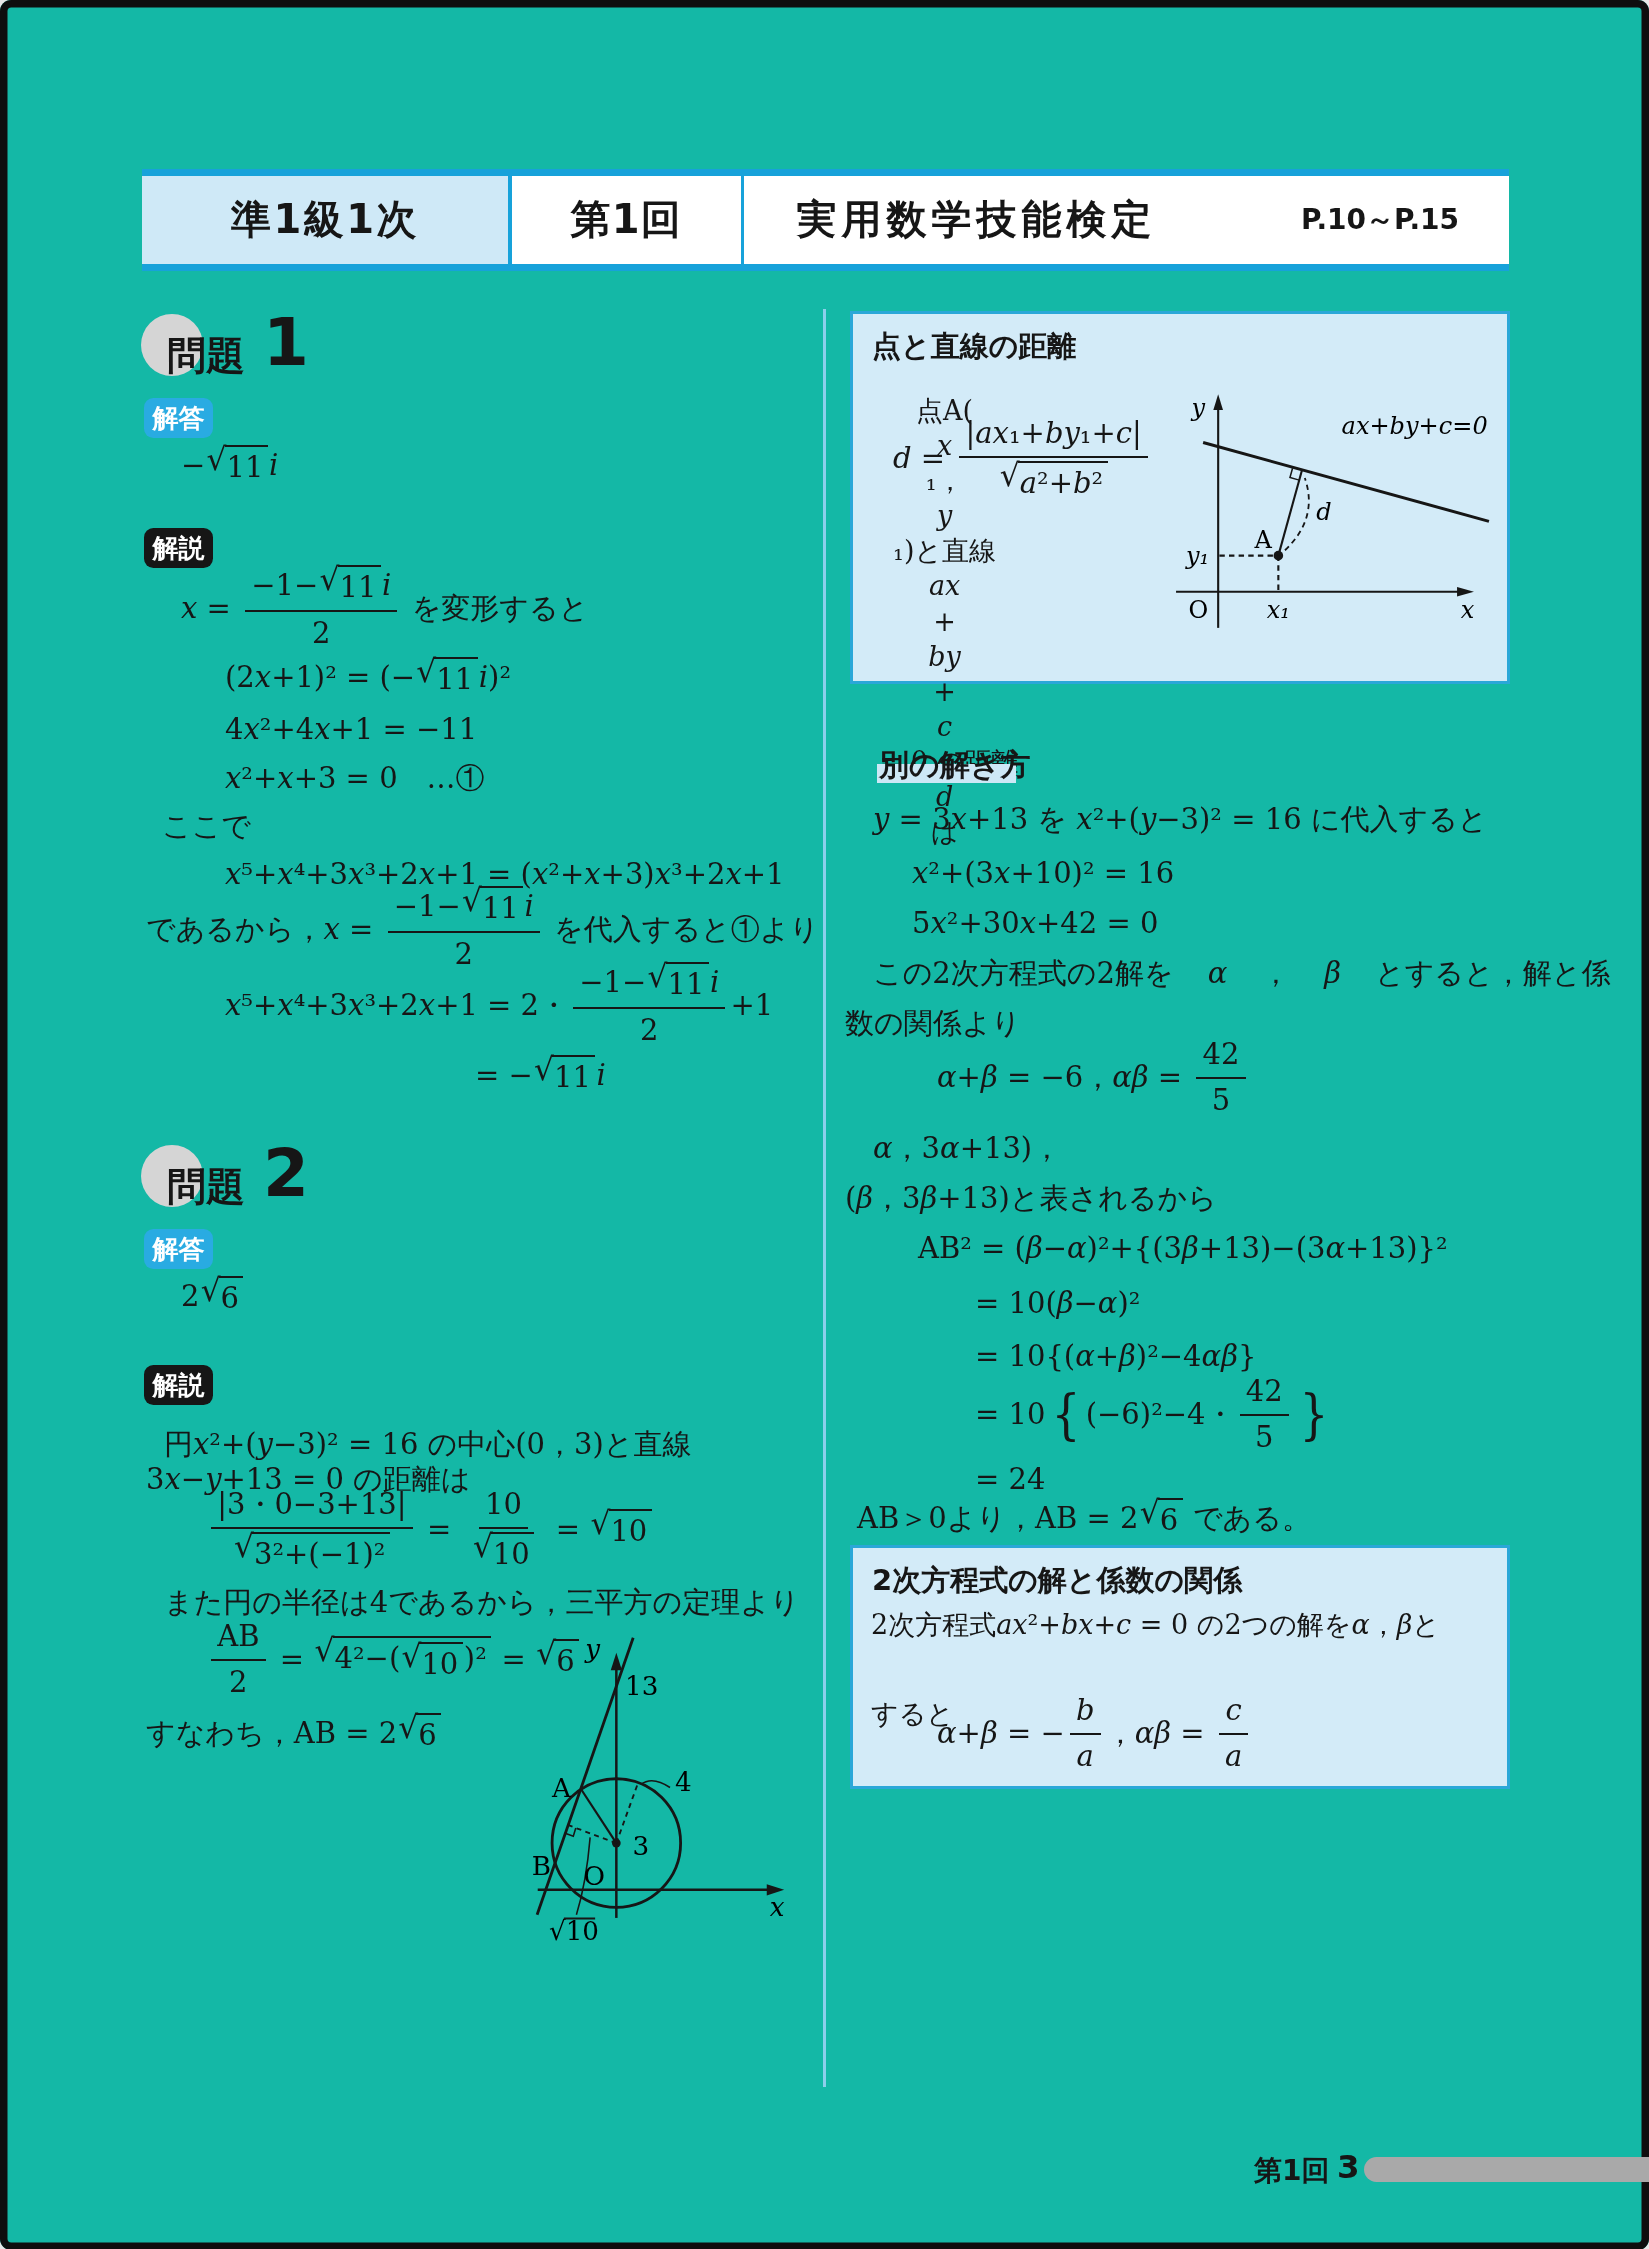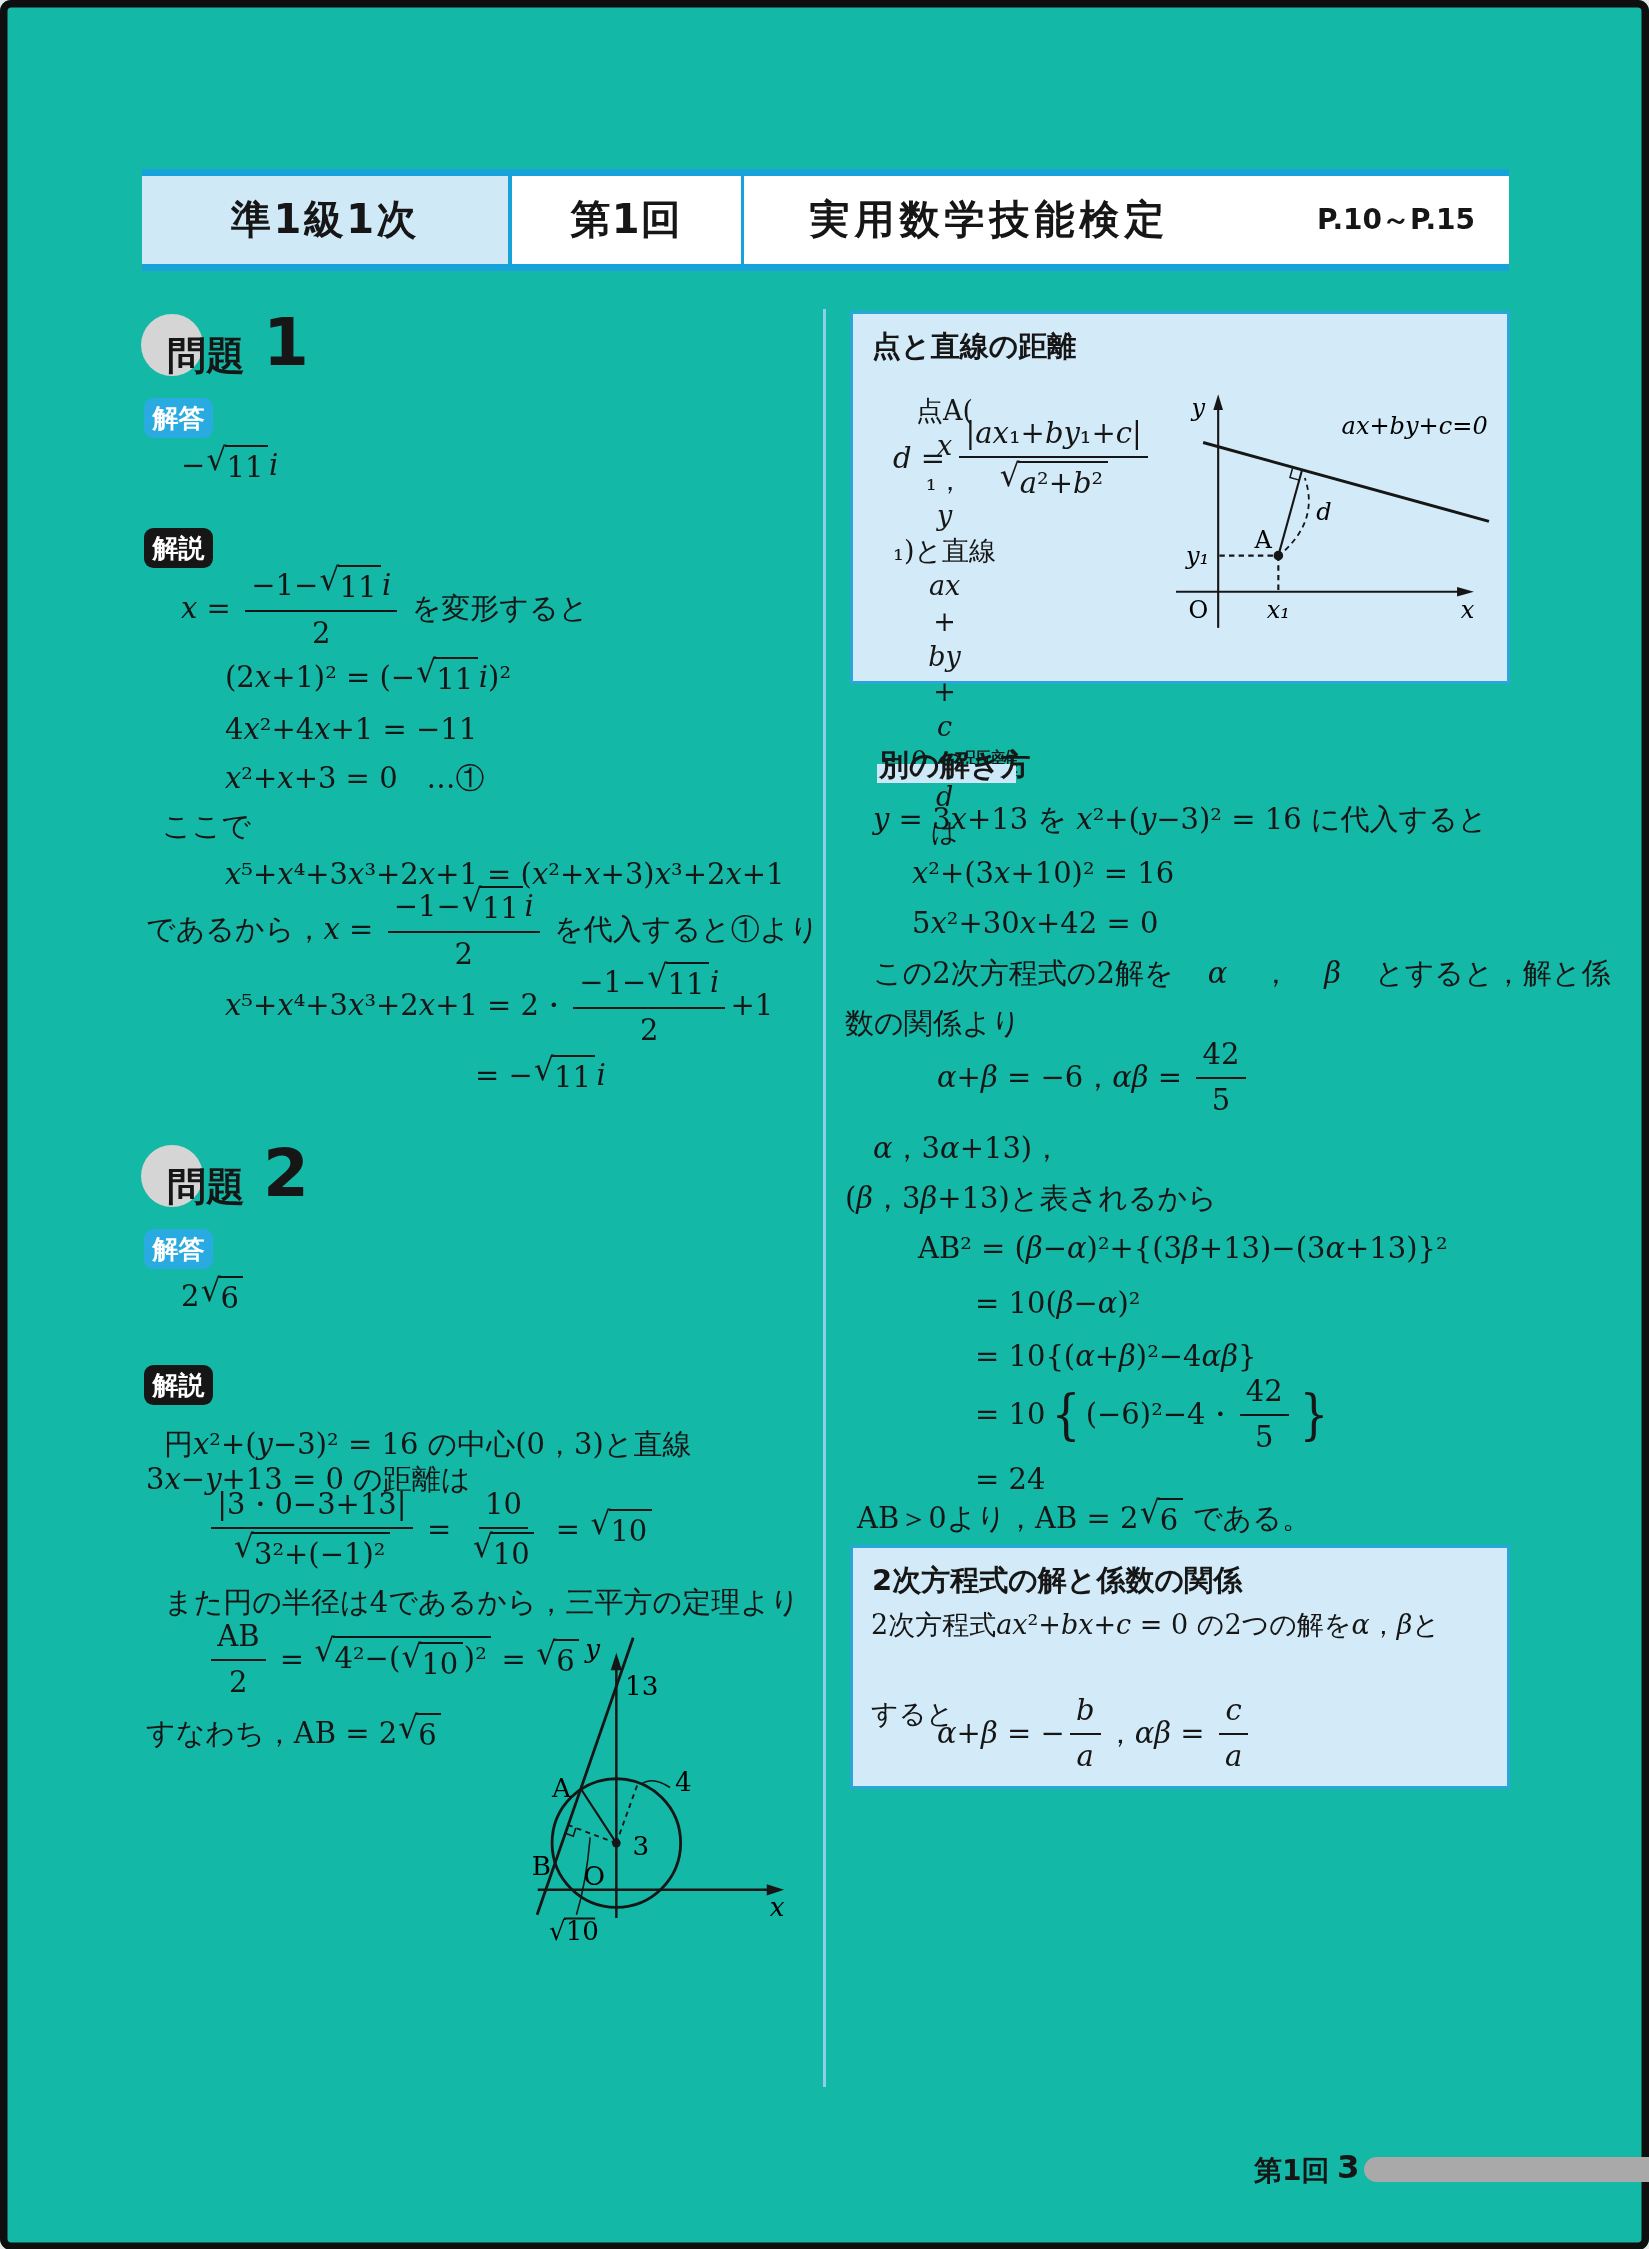--- a/index.html
+++ b/index.html
@@ -9,22 +9,22 @@
     font-family:"DejaVu Serif","Liberation Serif",serif;color:#161616;
   }
   
   .hdr{position:absolute;left:142px;top:169px;width:1367px;}
   .hdr-bar{height:6.9px;background:#17a2da;}
   .hdr-mid{display:flex;height:88px;align-items:stretch;}
   .hdr-cell{display:flex;align-items:center;font-family:"DejaVu Sans","Liberation Sans",sans-serif;font-weight:bold;}
   .hdr-sep{width:3.7px;background:#17a2da;}
   .hc1{width:366px;background:#cfe9f7;justify-content:center;font-size:40px;letter-spacing:2.5px;}
   .hc2{width:229px;background:#fff;justify-content:center;font-size:40px;letter-spacing:1.2px;}
-  .hc3{flex:1;background:#fff;font-size:40px;letter-spacing:5px;padding-left:65px;}
-  .hc3 .pages{margin-left:auto;margin-right:34px;font-size:28px;letter-spacing:0;font-weight:600;}
+  .hc3{flex:1;background:#fff;font-size:40px;letter-spacing:5px;padding-left:52px;}
+  .hc3 .pages{margin-left:auto;margin-right:50px;font-size:28px;letter-spacing:0;font-weight:600;}
   
   .phead{position:absolute;}
   .pellipse{position:absolute;left:0;top:0;width:62px;height:62px;border-radius:50%;background:#d5d5d5;}
   .plabel{position:absolute;left:26px;top:15px;font-family:"DejaVu Sans","Liberation Sans",sans-serif;font-weight:bold;font-size:39px;white-space:nowrap;}
   .pnum{position:absolute;left:122px;top:-3.7px;font-family:"DejaVu Sans","Liberation Sans",sans-serif;font-weight:bold;font-size:66px;line-height:1;}
   
   .badge{position:absolute;width:69px;height:40px;border-radius:9.4px;display:flex;align-items:center;justify-content:center;
          color:#fff;font-family:"DejaVu Sans","Liberation Sans",sans-serif;font-weight:bold;font-size:26px;}
   .b-blue{background:#29abe2;}
   .b-black{background:#161616;}

